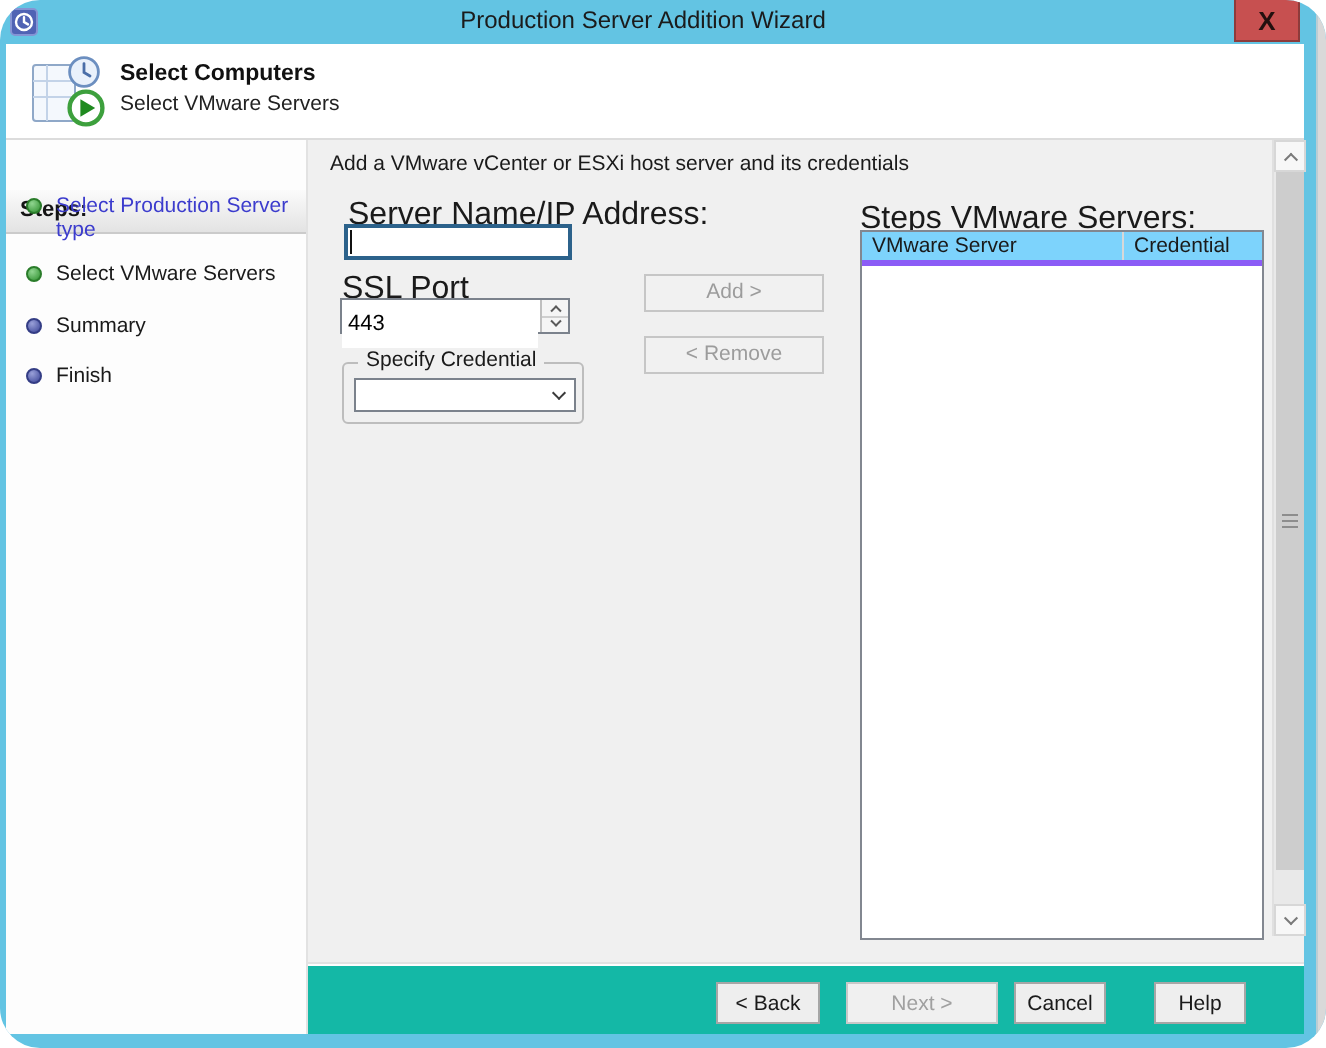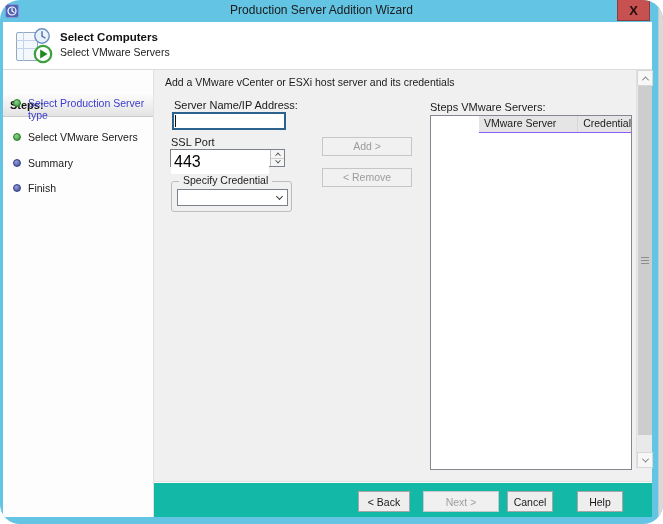--- a/index.html
+++ b/index.html
@@ -29,47 +29,47 @@
   .step .bullet { width:8px; height:8px; border-radius:50%; margin:2px 7px 0 10px; flex:none; }
   .bullet.green { background:radial-gradient(circle at 35% 30%, #90d590, #2e8f2e); border:1px solid #2a7c2a; }
   .bullet.purple { background:radial-gradient(circle at 35% 30%, #99a0d8, #3a4497); border:1px solid #343d85; }
   .step .lbl { font-size:10.5px; line-height:12px; color:#1a1a1a; width:118px; }
   .step.link .lbl { color:#3c3ccd; cursor:pointer; }
   .step1 { top:27px; } .step2 { top:61px; } .step3 { top:87px; } .step4 { top:112px; }
 
   
   .content { position:absolute; left:154px; top:70px; width:498px; height:412px; background:#f0f0f0; }
   .instruction { position:absolute; left:11px; top:6px; font-size:10.5px; color:#1a1a1a; }
-  .fld-lbl { position:absolute; font-size:11px; color:#1a1a1a; }
+  .fld-lbl { position:absolute; font-size:16px; color:#1a1a1a; }
   .lbl-server { left:20px; top:29px; }
   .lbl-ssl { left:17px; top:66px; }
   .lbl-added { left:276px; top:31px; }
 
   .inp-server { position:absolute; left:18px; top:42px; width:114px; height:18px; border:2px solid #2c628b; background:#fff; font-size:10.5px; padding:0 2px; outline:none; font-family:"Liberation Sans",sans-serif; }
   .ssl-wrap { position:absolute; left:16px; top:79px; width:115px; height:18px; border:1px solid #7b828c; background:#fff; }
-  .ssl-wrap input { position:absolute; left:0; top:0; width:98px; height:16px; border:none; outline:none; font-size:16px; padding:12px 3px; background:#fff; font-family:"Liberation Sans",sans-serif; }
+  .ssl-wrap input { position:absolute; left:0; top:0; width:98px; height:16px; border:none; outline:none; font-size:11px; padding:12px 3px; background:#fff; font-family:"Liberation Sans",sans-serif; }
   .spin { position:absolute; right:0; top:0; width:14px; height:16px; border-left:1px solid #bfbfbf; display:flex; flex-direction:column; }
   .spin-btn { flex:1; background:#f5f5f5; display:flex; align-items:center; justify-content:center; cursor:pointer; }
   .spin-btn.up { border-bottom:1px solid #cfcfcf; }
   .chev { display:inline-block; width:4px; height:4px; border-right:1px solid #5a5a5a; border-bottom:1px solid #5a5a5a; }
   .chev.up { transform:rotate(-135deg) translate(-1px,-1px); }
   .chev.down { transform:rotate(45deg) translate(-1px,-1px); }
 
   .groupbox { position:absolute; left:17px; top:111px; width:121px; height:31px; border:1px solid #bdbdbd; border-radius:3px; }
   .group-lbl { position:absolute; left:25px; top:104px; font-size:10.5px; color:#1a1a1a; background:#f0f0f0; padding:0 4px; z-index:2; }
   .combo { position:absolute; left:23px; top:119px; width:111px; height:17px; background:#fff; border:1px solid #7b828c; cursor:pointer; }
   .combo .chev-dn { position:absolute; right:5px; top:4px; width:5px; height:5px; border-right:1.4px solid #3a3a3a; border-bottom:1.4px solid #3a3a3a; transform:rotate(45deg); }
   .combo .sel { position:absolute; left:3px; top:2px; font-size:10.5px; color:#1a1a1a; }
 
   .midbtn { position:absolute; left:168px; width:90px; height:19px; background:#f1f1f1; border:1px solid #c6c6c6; color:#9c9c9c; font-size:10.5px; text-align:center; line-height:17px; font-family:"Liberation Sans",sans-serif; }
   .btn-add { top:67px; }
   .btn-remove { top:98px; }
 
   .listview { position:absolute; left:276px; top:45px; width:202px; height:355px; background:#ffffff; border:1px solid #828790; }
-  .lv-head { display:flex; height:17px; background:#e5e5e5; border-bottom:1px solid #8b5cf6;margin-left:48px; }
+  .lv-head { display:flex; height:17px; background:#7dd3fc; border-bottom:3px solid #8b5cf6; }
   .lv-col { font-size:10.5px; color:#1a1a1a; padding:1px 0 0 5px; cursor:pointer; }
   .lv-col1 { width:131px; border-right:1px solid #d8d8d8; }
   .lv-col2 { flex:1; }
   .lv-body { position:absolute; left:0; top:17px; right:0; bottom:0; }
 
   
   .sbar { position:absolute; left:482px; top:0; width:16px; height:398px; background:#e9e9e9; border-left:1px solid #e0e0e0; }
   .sb-btn { position:absolute; left:0; width:16px; height:16px; background:#f7f7f7; border:1px solid #d7d7d7; display:flex; align-items:center; justify-content:center; cursor:pointer; }
   .sb-up { top:0; } .sb-down { bottom:0; }
   .sb-chev { width:5px; height:5px; border-right:1.2px solid #7a7a7a; border-bottom:1.2px solid #7a7a7a; }

